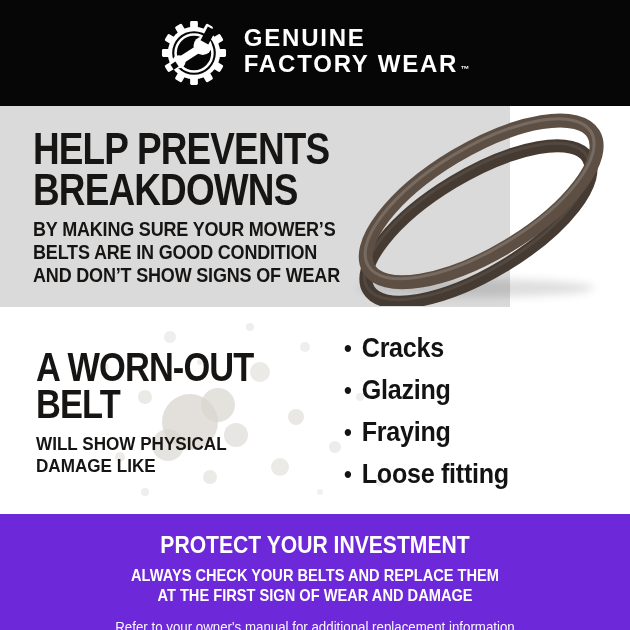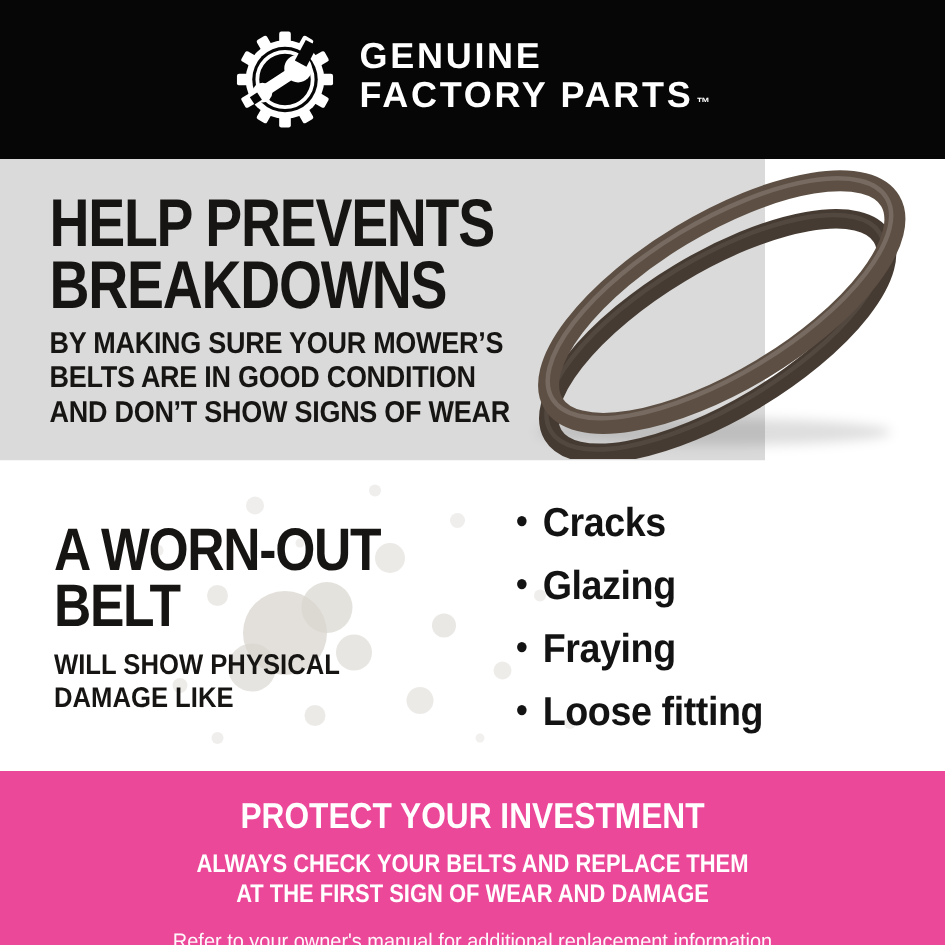--- a/index.html
+++ b/index.html
@@ -43,21 +43,21 @@
   .bullet-list{
     position:absolute;left:344px;top:20px;margin:0;padding:0;list-style:none;
   }
   .bullet-list li{
     height:42px;display:flex;align-items:center;color:#131313;font-weight:bold;
     font-size:27px;letter-spacing:-.3px;transform:scaleX(.93);transform-origin:0 0;white-space:nowrap;
   }
   .bullet-list .dot{font-size:24px;margin-right:11px;}
   
   .footer{
-    position:absolute;left:0;top:514px;width:630px;height:116px;background:#ec4899;
+    position:absolute;left:0;top:514px;width:630px;height:116px;background:#6d28d9;
     color:#fff;text-align:center;
   }
   .footer-title{
     margin-top:17px;font-size:24px;font-weight:bold;letter-spacing:0;
     transform:scaleX(.88);transform-origin:50% 50%;white-space:nowrap;
   }
   .footer-line{
     font-size:17px;font-weight:bold;line-height:19.5px;
     transform:scaleX(.86);transform-origin:50% 50%;white-space:nowrap;
   }
@@ -94,21 +94,21 @@
       <g>
         <rect x="15.5" y="31" width="30" height="8" rx="4" fill="#ffffff" transform="rotate(-33 30.5 35)"></rect>
         <circle cx="43" cy="26.5" r="9.5" fill="#ffffff"></circle>
         <circle cx="18.5" cy="43" r="6.8" fill="#ffffff"></circle>
         <rect x="44" y="8" width="9" height="16" fill="#060606" transform="rotate(28 48.5 16)"></rect>
         <rect x="11" y="44" width="6" height="6" fill="#060606" transform="rotate(-33 14 47)"></rect>
       </g>
     </svg>
     <div class="brand-text">
       <div>GENUINE</div>
-      <div><span>FACTORY PARTS</span><span class="tm">™</span></div>
+      <div><span>FACTORY WEAR</span><span class="tm">™</span></div>
     </div>
   </header>
 
   <section class="hero">
     <div class="hero-title">
       <div>HELP PREVENTS</div>
       <div>BREAKDOWNS</div>
     </div>
     <div class="hero-sub">
       <div>BY MAKING SURE YOUR MOWER’S</div>

